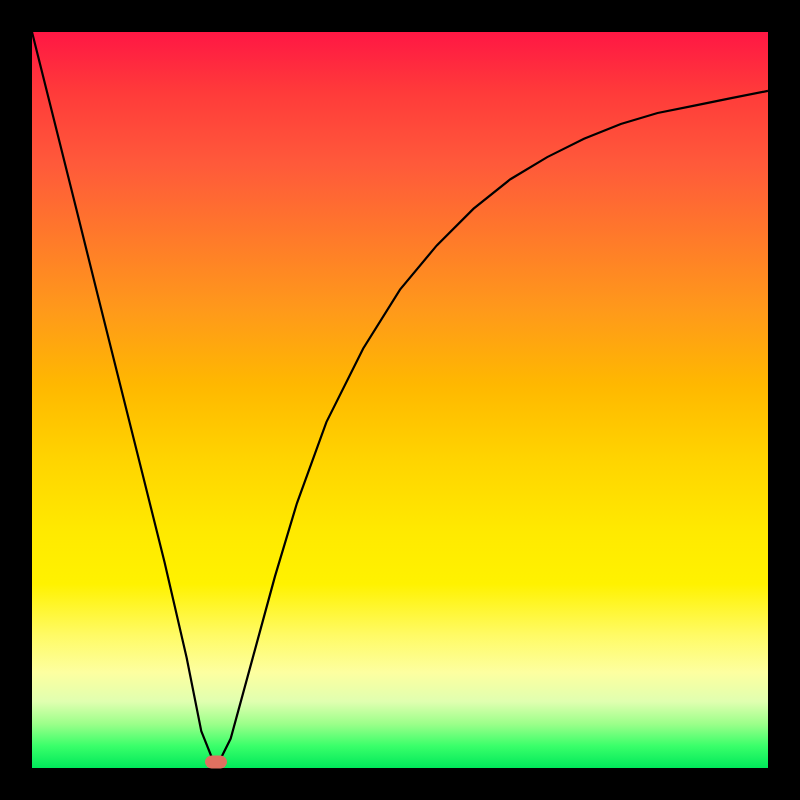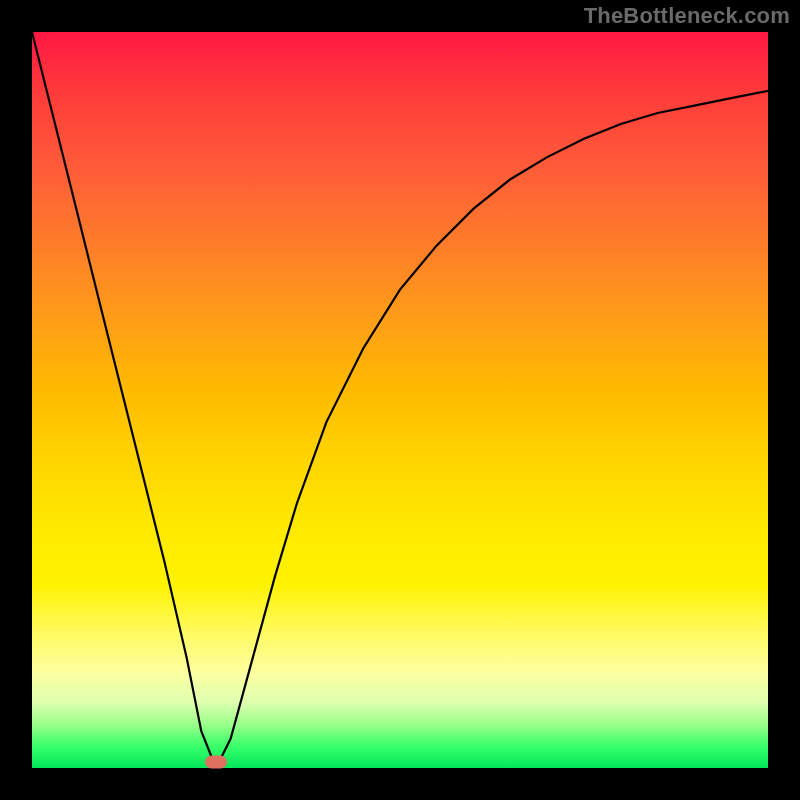--- a/index.html
+++ b/index.html
@@ -61,20 +61,19 @@
     height: 13px;
     background: #e07060;
     border-radius: 7px;
     transform: translate(-50%, -50%);
   }
 </style>
 </head>
 <body>
 
 <div class="container">
-  <div class="watermark">TheBottleneck.com</div>
   <div class="plot-area">
     <svg class="curve" viewBox="0 0 736 736" preserveAspectRatio="none">
       <path id="curve-path" fill="none" stroke="#000" stroke-width="2.2" d="M0.0 0.0 L22.1 88.3 L44.2 176.6 L66.2 265.0 L88.3 353.3 L110.4 441.6 L132.5 529.9 L154.6 625.6 L169.3 699.2 L184.0 736.0 L198.7 706.6 L220.8 625.6 L242.9 544.6 L265.0 471.0 L294.4 390.1 L331.2 316.5 L368.0 257.6 L404.8 213.4 L441.6 176.6 L478.4 147.2 L515.2 125.1 L552.0 106.7 L588.8 92.0 L625.6 81.0 L662.4 73.6 L699.2 66.2 L736.0 58.9"></path>
     </svg>
     <div class="marker" id="min-marker" style="left: 184px; top: 730.112px; background: rgb(224, 112, 96);"></div>
   </div>
 </div>
 
 </body></html>

